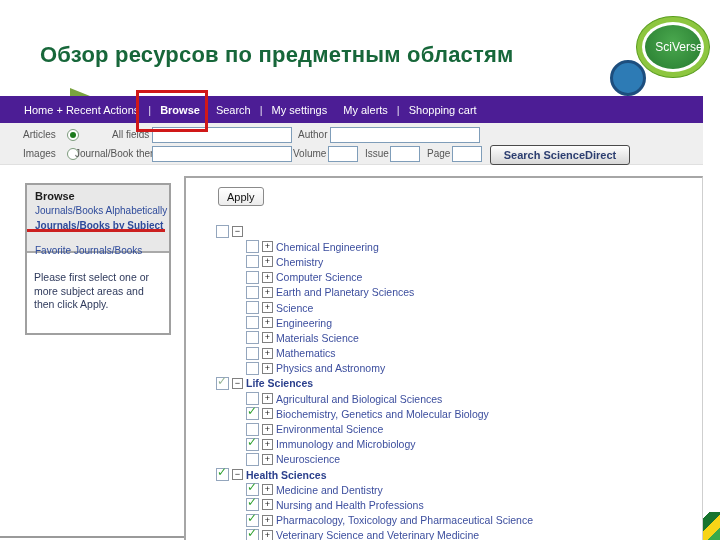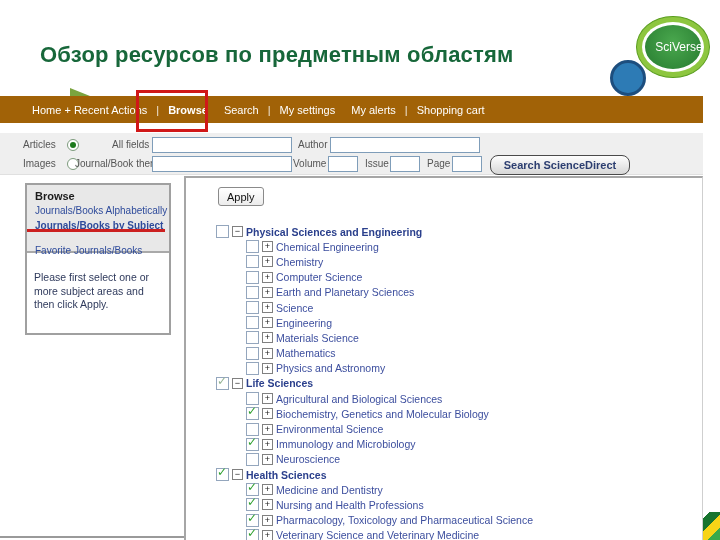--- a/index.html
+++ b/index.html
@@ -32,50 +32,50 @@
     background:radial-gradient(circle at 50% 40%, #4aa84e 0%, #2f8637 75%);
     display:flex;align-items:center;justify-content:center;
   }
   .logo-inner span{color:#ffffff;font-size:12px;font-weight:normal;margin-left:12px;}
   
   .nav-pointer{
     position:absolute;left:70px;top:88px;width:0;height:0;z-index:1;
     border-bottom:8px solid #7aa43f;border-right:20px solid transparent;
   }
   .navbar{
-    position:absolute;left:0;top:96px;width:703px;height:27px;background:#a16207;
-    display:flex;align-items:center;padding-left:24px;box-sizing:border-box;z-index:2;
+    position:absolute;left:0;top:96px;width:703px;height:27px;background:#4c1d95;
+    display:flex;align-items:center;padding-left:16px;box-sizing:border-box;z-index:2;
   }
   .nav-item{color:#ffffff;font-size:11px;padding:0 8px;white-space:nowrap;cursor:pointer;}
   .nav-item.current{font-weight:bold;}
   .nav-sep{color:rgba(255,255,255,.85);font-size:11px;margin:0 1px;}
   .red-box{
     position:absolute;left:136px;top:90px;width:66px;height:36px;
     border:3px solid #d01818;z-index:5;background:transparent;
   }
   
   .search-panel{
-    position:absolute;left:0;top:133px;width:703px;height:41px;background:#efefef;
+    position:absolute;left:0;top:123px;width:703px;height:41px;background:#efefef;
     border-bottom:1px solid #e0e0e0;z-index:1;
   }
   .sf{position:absolute;font-size:10px;color:#555;}
   .sf-radio{
     position:absolute;width:10px;height:10px;border-radius:50%;
     border:1px solid #7d9b7d;background:#fff;box-sizing:content-box;
   }
   .sf-radio.sel::after{
     content:"";position:absolute;left:2px;top:2px;width:6px;height:6px;border-radius:50%;background:#1d7a1d;
   }
   .sf-input{
     position:absolute;height:14px;border:1px solid #7f9db9;background:#fff;
     font-size:10px;padding:0 2px;box-sizing:content-box;
   }
   .sf-btn{
     position:absolute;left:490px;top:22px;width:138px;height:18px;
-    border:1px solid #4a4a4a;border-radius:8px;
+    border:1px solid #4a4a4a;border-radius:3px;
     background:linear-gradient(#fefefe,#d7d7d7);
     font-size:11px;font-weight:bold;color:#2c3e70;
     display:flex;align-items:center;justify-content:center;cursor:pointer;
   }
   
   .sidebar{
     position:absolute;left:25px;top:183px;width:146px;height:152px;
     border:2px solid #a0a0a0;background:#ffffff;box-sizing:border-box;z-index:1;
   }
   .sidebar-top{
@@ -190,21 +190,20 @@
   </div>
   <div class="side-note">Please first select one or more subject areas and then click Apply.</div>
 </div>
 
 <div class="main-panel">
   <div class="apply-btn">Apply</div>
   <div class="tree" id="tree">
       <div class="tree-row lvl0">
         <span class="cb"></span>
         <span class="expander">−</span>
-        <span class="tree-label">Physical Sciences and Engineering</span>
       </div>
       <div class="tree-row lvl1">
         <span class="cb"></span>
         <span class="expander">+</span>
         <span class="tree-label">Chemical Engineering</span>
       </div>
       <div class="tree-row lvl1">
         <span class="cb"></span>
         <span class="expander">+</span>
         <span class="tree-label">Chemistry</span>

